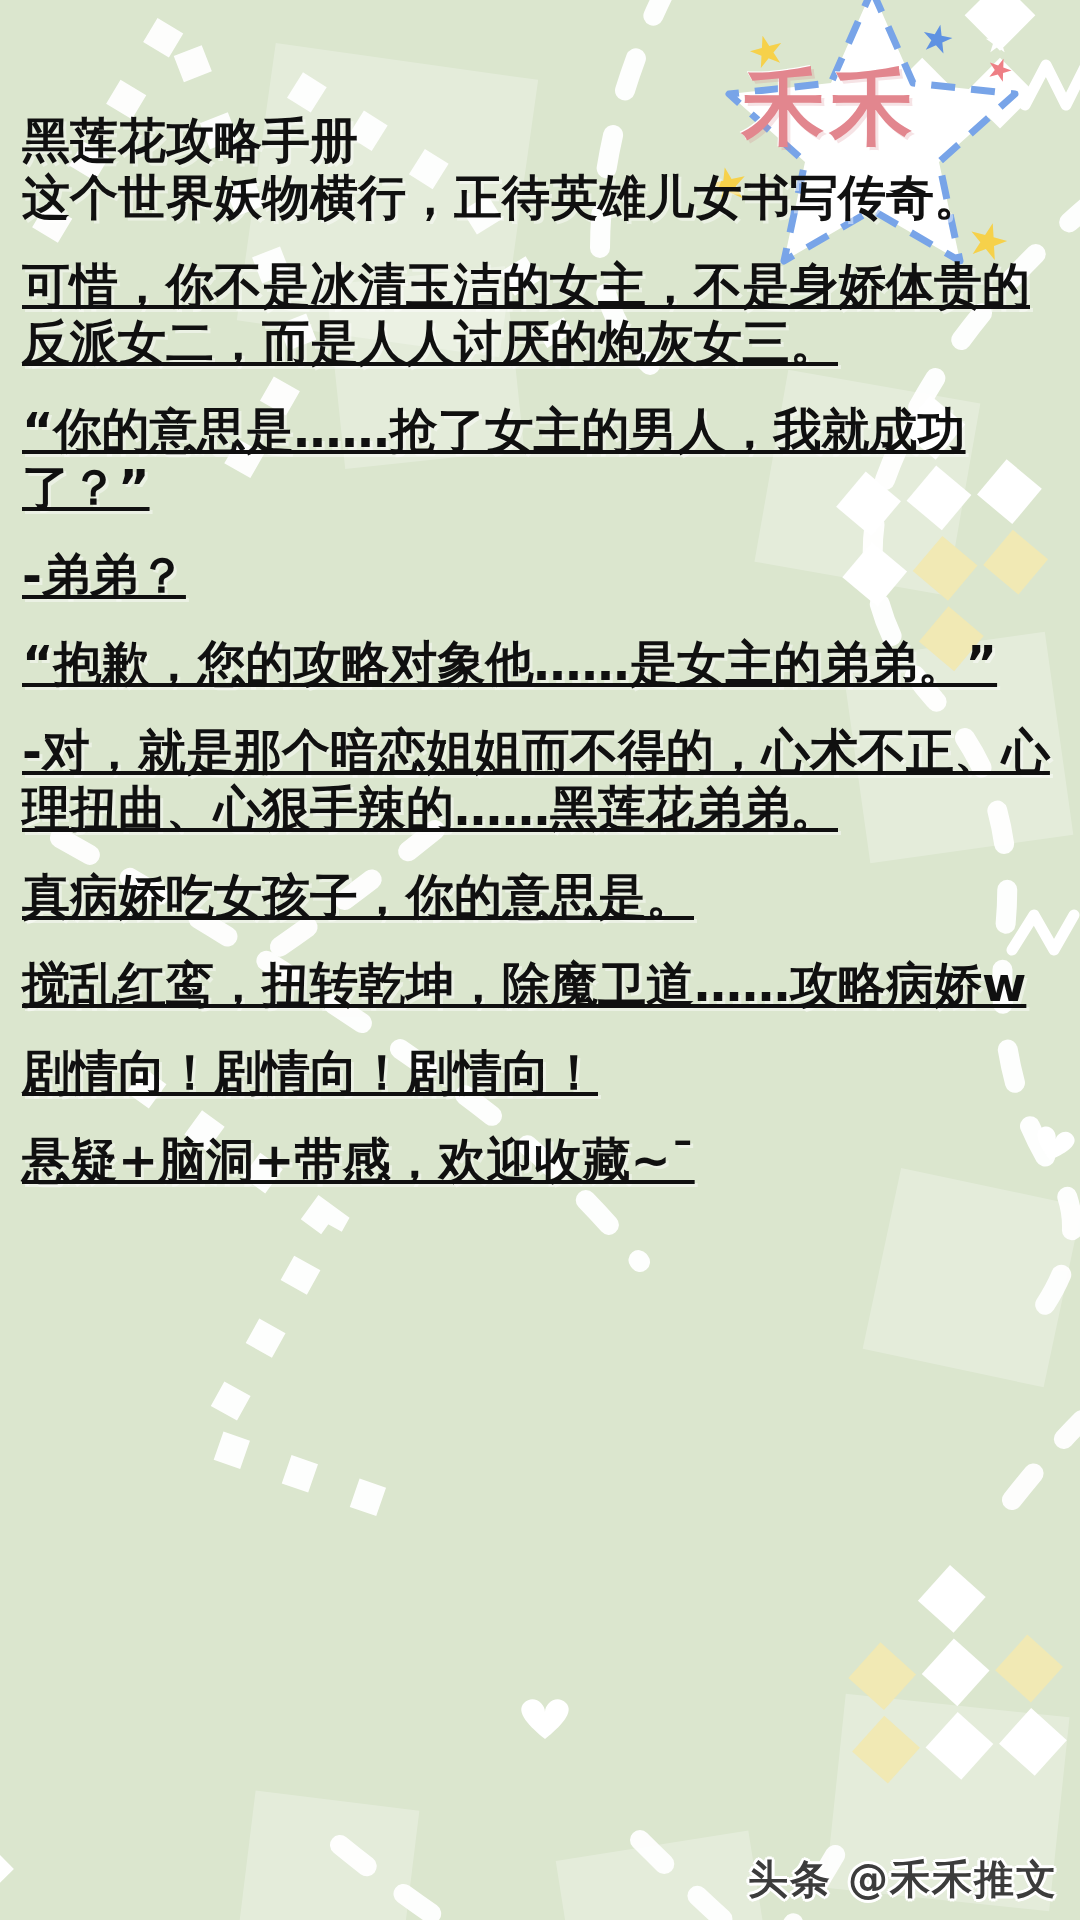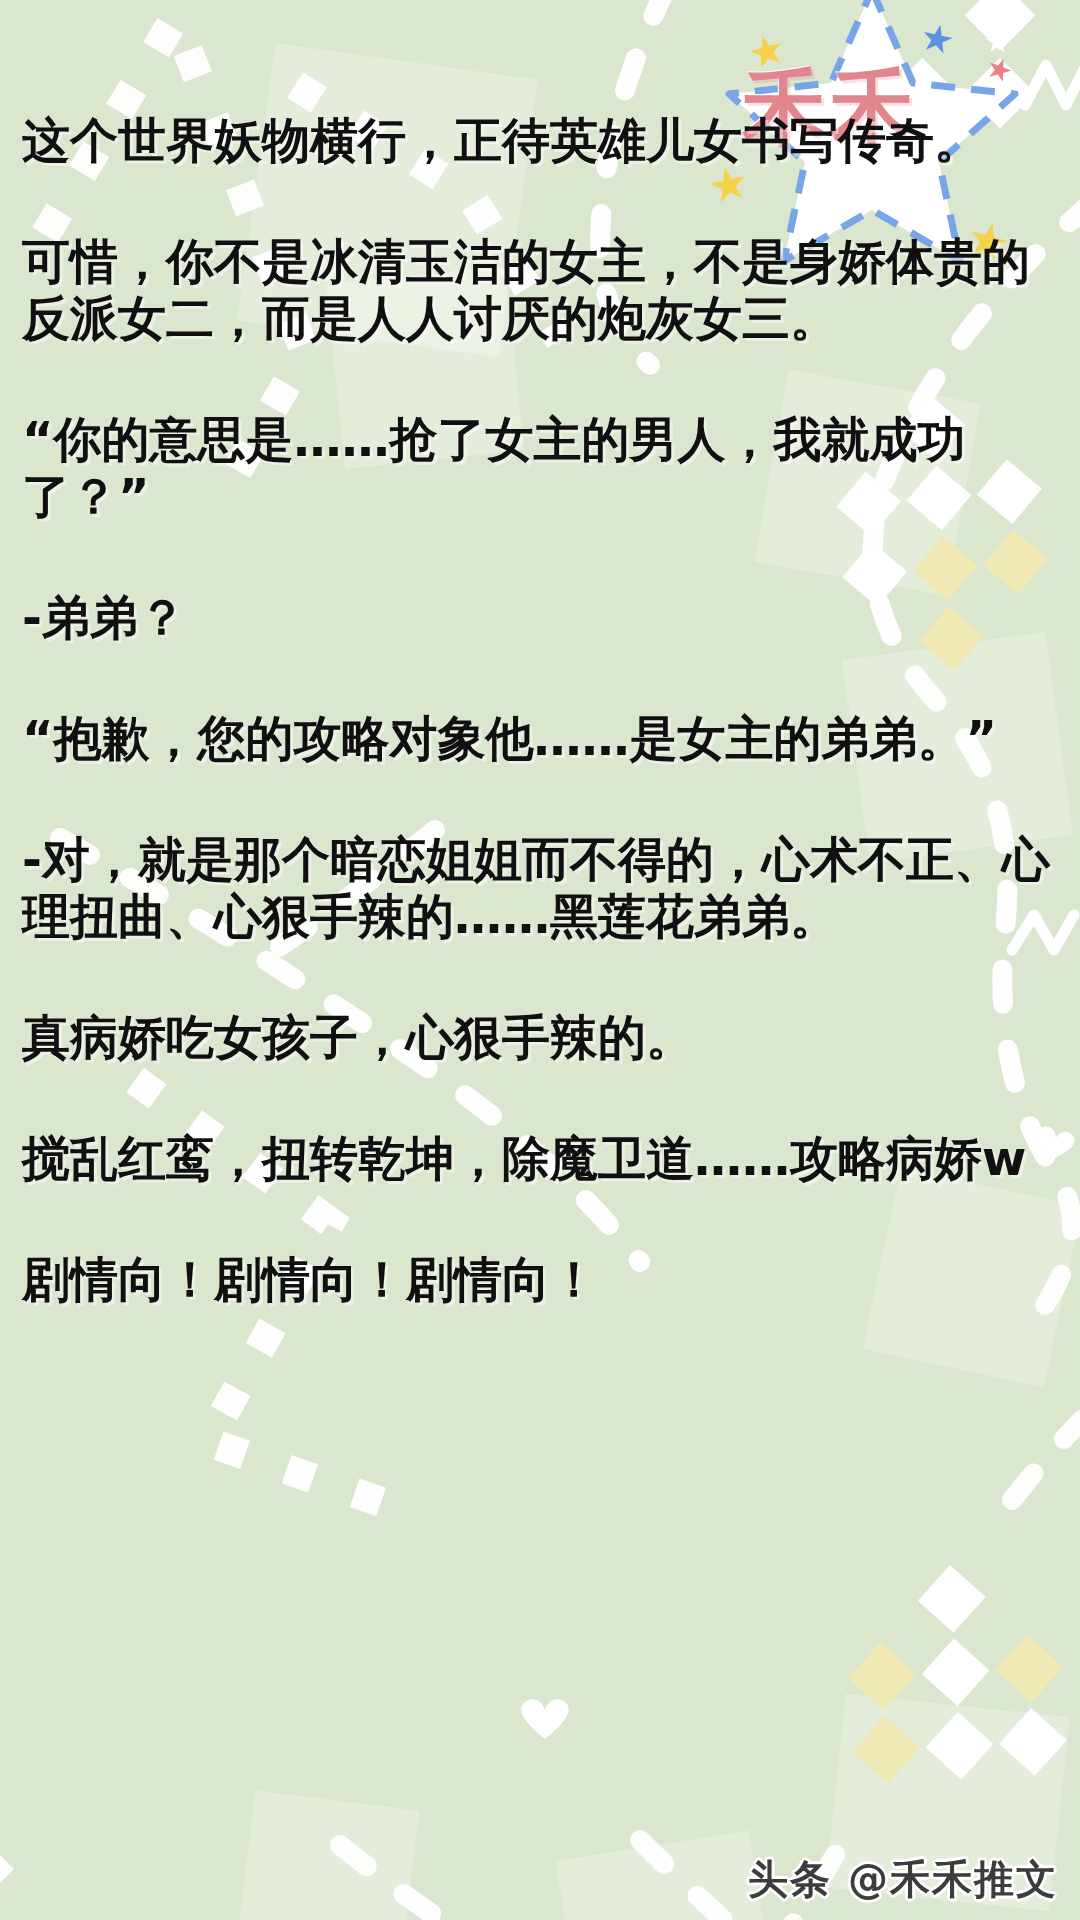--- a/index.html
+++ b/index.html
@@ -19,21 +19,21 @@
     color:#e2868e;font-weight:900;font-size:82px;line-height:92px;
     letter-spacing:6px;
     text-shadow:3px 3px 0 #d4737c33, -1px -1px 0 #ffffff;
   }
   .content{
     position:absolute;left:22px;right:16px;top:112px;z-index:4;
     color:#101010;font-weight:900;font-size:48px;line-height:57px;
     text-shadow:3px 3px 0 rgba(255,255,255,0.45);
     word-break:break-all;
   }
-  .para{margin-top:64px;white-space:pre-line;}
+  .para{margin-top:31px;white-space:pre-line;text-decoration:underline;}
   .watermark{
     position:absolute;right:22px;top:1852px;z-index:5;
     font-size:40px;font-weight:700;color:#3c3c3c;letter-spacing:2px;
     text-shadow:-2px -2px 0 #fff,2px -2px 0 #fff,-2px 2px 0 #fff,2px 2px 0 #fff,3px 0 0 #fff,0 3px 0 #fff,-3px 0 0 #fff,0 -3px 0 #fff;
     margin-left:6px;
   }
 </style>
 </head>
 <body>
 
@@ -132,27 +132,29 @@
         <text x="708" y="200" font-size="46" fill="#f6d14a" transform="rotate(-12 730 185)">★</text>
         <text x="966" y="258" font-size="48" fill="#f6d14a" transform="rotate(15 990 243)">★</text>
       </g>
     </svg>
     <div class="badge-text">
       <div>禾禾</div>
     </div>
   </div>
 
   <div class="content">
+    <div class="line">黑莲花攻略手册</div>
     <div class="line">这个世界妖物横行，正待英雄儿女书写传奇。</div>
     <div>
         <div class="para">可惜，你不是冰清玉洁的女主，不是身娇体贵的反派女二，而是人人讨厌的炮灰女三。</div>
         <div class="para">“你的意思是……抢了女主的男人，我就成功了？”</div>
         <div class="para">-弟弟？</div>
         <div class="para">“抱歉，您的攻略对象他……是女主的弟弟。”</div>
         <div class="para">-对，就是那个暗恋姐姐而不得的，心术不正、心理扭曲、心狠手辣的……黑莲花弟弟。</div>
-        <div class="para">真病娇吃女孩子，心狠手辣的。</div>
+        <div class="para">真病娇吃女孩子，你的意思是。</div>
         <div class="para">搅乱红鸾，扭转乾坤，除魔卫道……攻略病娇w</div>
         <div class="para">剧情向！剧情向！剧情向！</div>
+        <div class="para">悬疑+脑洞+带感，欢迎收藏~¯</div>
       </div>
   </div>
 
   <div class="watermark">头条 @禾禾推文</div>
 </div>
 
 </body></html>

